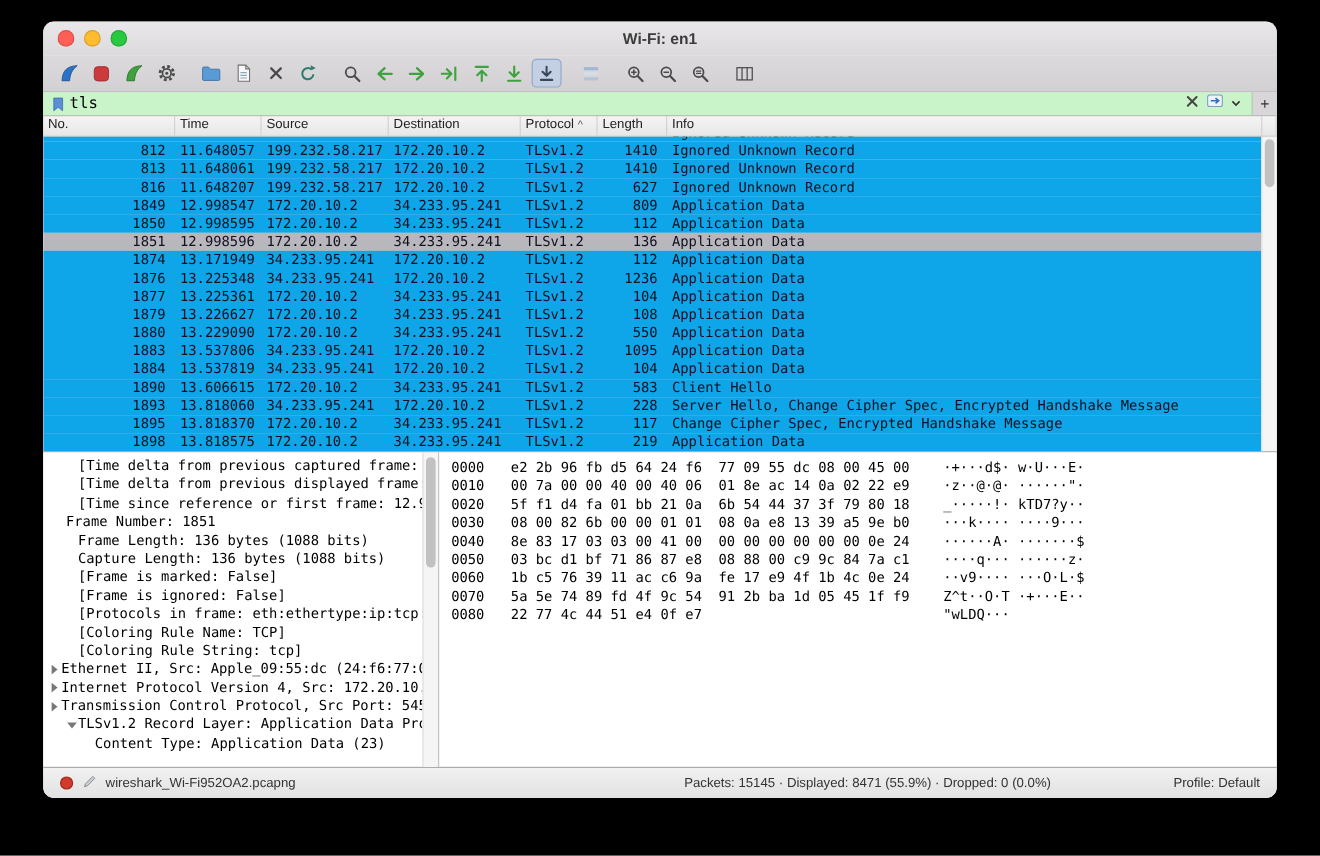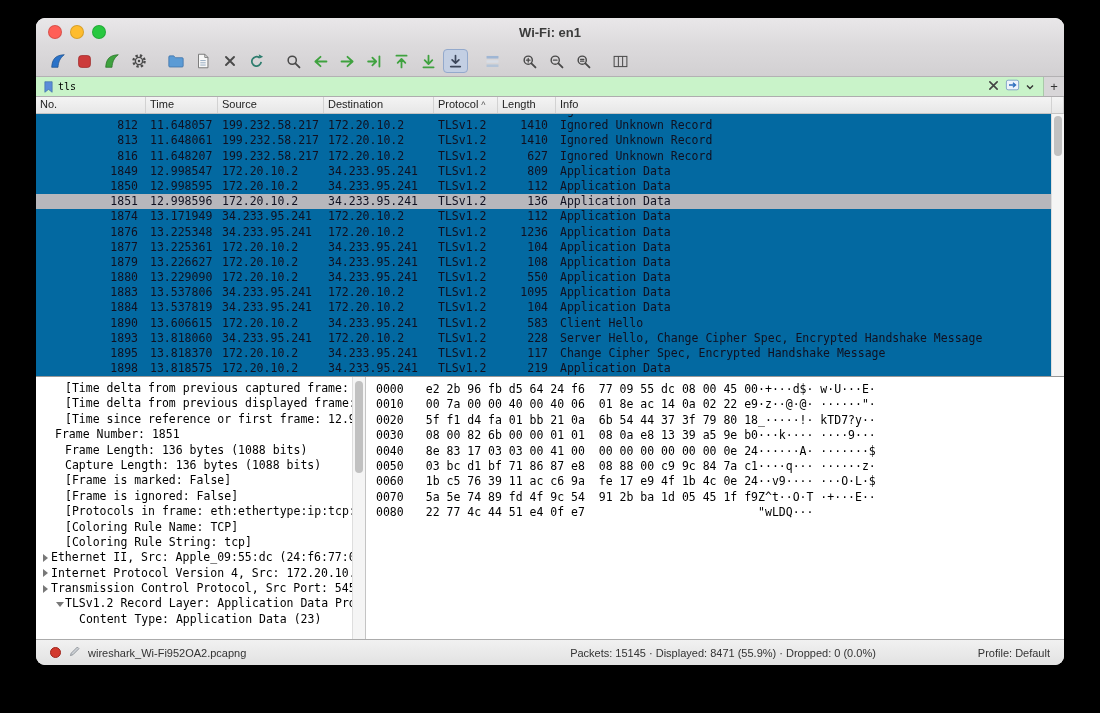--- a/index.html
+++ b/index.html
@@ -24,36 +24,36 @@
           border-radius:4px;margin:0 1px;}
   .tb-btn svg{display:block;}
   .tb-btn.active{background:#c3cfe3;border:1px solid #93a9cc;box-sizing:border-box;}
   .tb-gap{width:10px;height:1px;}
   
   .filterbar{height:19px;flex:0 0 auto;background:#d8d6d8;border-bottom:1px solid #aeacae;
              display:flex;align-items:stretch;}
   .filter-field{flex:1;background:#c9f3c9;border-right:1px solid #a9c9a9;display:flex;align-items:center;padding:0 4px;}
   .filter-bookmark{display:flex;align-items:center;margin:0 3px 0 2px;}
   .filter-input{flex:1;background:transparent;border:none;outline:none;
-                font-family:"DejaVu Sans Mono", monospace;font-size:10px;color:#000;height:16px;padding:0;}
+                font-family:"DejaVu Sans Mono", monospace;font-size:13px;color:#000;height:16px;padding:0;}
   .filter-right{display:flex;align-items:center;gap:5px;padding-right:4px;}
   .filter-add{width:20px;display:flex;align-items:center;justify-content:center;
               font-size:13px;color:#333;background:#d8d6d8;}
   
   .colheader{height:16px;flex:0 0 auto;background:linear-gradient(#f4f4f4,#e7e7e7);
              border-bottom:1px solid #c3c3c3;display:grid;
              grid-template-columns:110px 72px 106px 110px 64px 58px 1fr 12px;
              font-size:11px;color:#222;}
   .hcell{border-right:1px solid #d2d2d2;padding:1px 0 0 4px;white-space:nowrap;overflow:hidden;}
   .hcell .sortmark{color:#555;font-size:9px;margin-left:3px;}
   
   .plist{height:262px;flex:0 0 auto;display:flex;background:#e1dcf6;}
   .plist-rows{flex:1;overflow:hidden;}
   .prow{display:grid;grid-template-columns:110px 72px 106px 110px 64px 58px 1fr;
-        height:15.2px;line-height:15.2px;background:#0369a1;color:#101020;
+        height:15.2px;line-height:15.2px;background:#0ea5e9;color:#101020;
         font-family:"DejaVu Sans Mono", monospace;font-size:11.5px;white-space:nowrap;}
   .prow.selected{background:#b7b7bc;}
   .prow.partial{margin-top:-11px;}
   .pcell{overflow:hidden;padding-left:4px;}
   .pcell.r{text-align:right;padding-right:8px;padding-left:0;}
   
   .vscroll{width:12px;background:#f5f5f5;border-left:1px solid #dedede;position:relative;flex:0 0 auto;}
   .vthumb{position:absolute;left:2px;right:2px;border-radius:4px;background:#c1c1c1;}
   
   .bottom{flex:1;display:flex;border-top:1px solid #979797;min-height:0;}
@@ -61,21 +61,21 @@
                 font-family:"DejaVu Sans Mono", monospace;font-size:11.5px;color:#000;text-align:right;}
   .dline{height:15.4px;line-height:15.4px;display:flex;align-items:center;white-space:nowrap;overflow:hidden;}
   .exp{width:11px;flex:0 0 auto;display:flex;align-items:center;justify-content:center;}
   .tri-r{width:0;height:0;border-left:5px solid #787878;border-top:4px solid transparent;border-bottom:4px solid transparent;}
   .tri-d{width:0;height:0;border-top:5px solid #787878;border-left:4px solid transparent;border-right:4px solid transparent;}
   .hex-pane{flex:1;background:#fff;border-left:1px solid #c4c4c4;padding:5px 0 0 10px;
             font-family:"DejaVu Sans Mono", monospace;font-size:11.5px;color:#000;overflow:hidden;}
   .hexline{height:15.4px;line-height:15.4px;white-space:pre;}
   .hoff{color:#000;margin-right:22px;text-align:center;}
   .hbytes{white-space:pre;}
-  .hascii{white-space:pre;margin-left:0;color:#000;}
+  .hascii{white-space:pre;margin-left:28px;color:#000;}
   
   .statusbar{height:25px;flex:0 0 auto;background:linear-gradient(#f1f1f1,#e2e2e2);
              border-top:1px solid #ababab;display:flex;align-items:center;
              font-size:11px;color:#333;padding:0 14px;gap:7px;}
   .expert-dot{width:11px;height:11px;border-radius:50%;background:#d23a2e;border:1px solid #9f251c;box-sizing:border-box;}
   .sb-stats{margin-left:auto;}
   .sb-profile{margin-left:95px;}
 </style>
 </head>
 <body>

